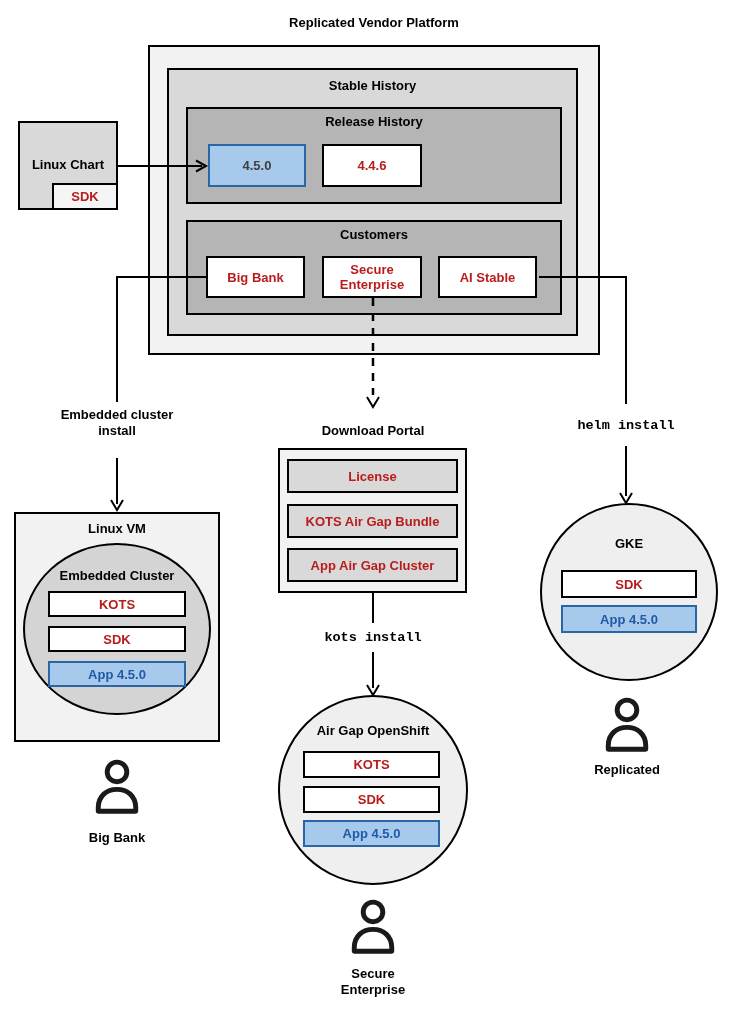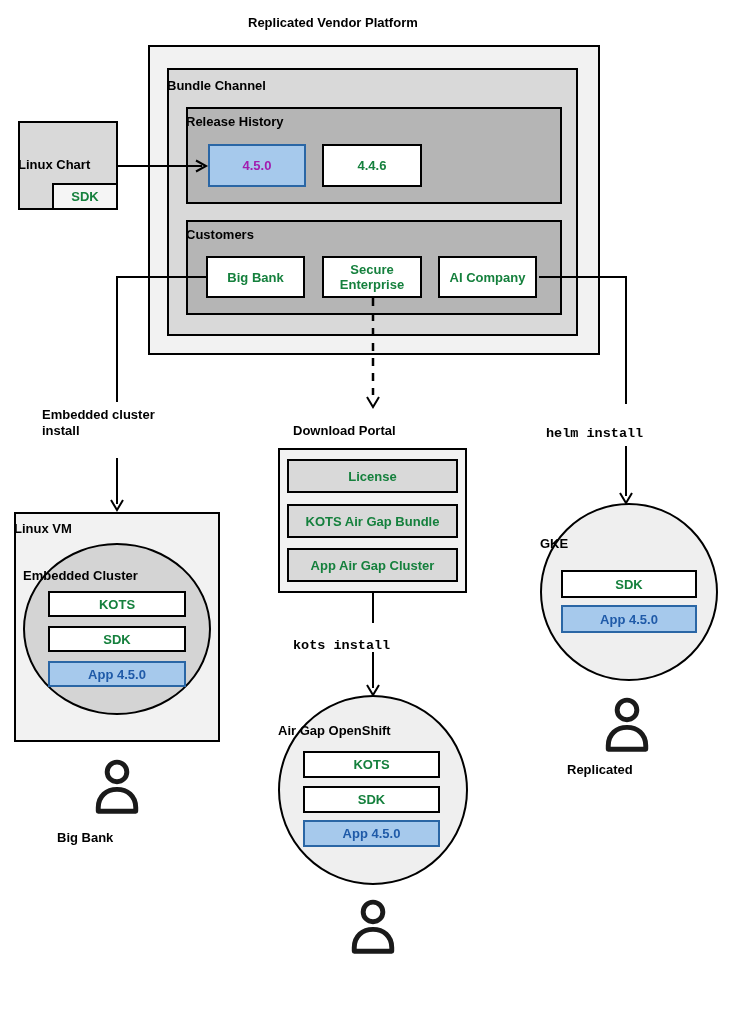--- a/index.html
+++ b/index.html
@@ -6,52 +6,52 @@
   #canvas{position:relative;width:734px;height:1026px;background:#fff;overflow:hidden;
           font-family:"Liberation Sans",sans-serif;}
   .box{position:absolute;border:2px solid #000;box-sizing:border-box;}
   .f-light{background:#f2f2f2;}
   .f-mid{background:#d9d9d9;}
   .f-dark{background:#b5b5b5;}
   .f-white{background:#ffffff;}
   .f-sub{background:#f5f5f5;}
   .circle{border-radius:50%;}
   .cbox{display:flex;align-items:center;justify-content:center;
-        font-weight:bold;font-size:13px;line-height:15px;text-align:center;color:#15803d;}
+        font-weight:bold;font-size:13px;line-height:15px;text-align:center;color:#b91c1c;}
   .lbl{position:absolute;font-weight:bold;font-size:13px;line-height:16px;
-       color:#000;white-space:pre-line;}
-  .mono{font-family:"Liberation Mono","DejaVu Sans Mono",monospace;font-size:13.5px;margin-top:8px;}
+       text-align:center;color:#000;white-space:pre-line;}
+  .mono{font-family:"Liberation Mono","DejaVu Sans Mono",monospace;font-size:13.5px;}
   .hl{}
   svg.overlay{position:absolute;left:0;top:0;z-index:10;pointer-events:none;}
   svg.person{position:absolute;z-index:5;}
 </style>
 </head>
 <body>
 
 <div id="canvas">
 
   <div class="lbl" style="left:248px;top:15px;width:252px;">Replicated Vendor Platform</div>
 
   <div class="box f-light" style="left:148px;top:45px;width:452px;height:310px;"></div>
 
   <div class="box f-mid" style="left:167px;top:68px;width:411px;height:268px;"></div>
-  <div class="lbl" style="left:167px;top:78px;width:411px;">Bundle Channel</div>
+  <div class="lbl" style="left:167px;top:78px;width:411px;">Stable History</div>
 
   <div class="box f-dark" style="left:186px;top:107px;width:376px;height:97px;"></div>
   <div class="lbl" style="left:186px;top:114px;width:376px;">Release History</div>
 
-  <div class="box cbox hl" style="left: 208px; top: 144px; width: 98px; height: 43px; background: rgb(166, 201, 236); border-color: rgb(42, 102, 165); color: #a21caf; text-align: right;">4.5.0</div>
+  <div class="box cbox hl" style="left: 208px; top: 144px; width: 98px; height: 43px; background: rgb(166, 201, 236); border-color: rgb(42, 102, 165); color: #404040; text-align: right;">4.5.0</div>
   <div class="box cbox f-white" style="left:322px;top:144px;width:100px;height:43px;">4.4.6</div>
 
   <div class="box f-dark" style="left:186px;top:220px;width:376px;height:95px;"></div>
   <div class="lbl" style="left:186px;top:227px;width:376px;">Customers</div>
 
   <div class="box cbox f-white" style="left:206px;top:256px;width:99px;height:42px;">Big Bank</div>
   <div class="box cbox f-white" style="left:322px;top:256px;width:100px;height:42px;">Secure Enterprise</div>
-  <div class="box cbox f-white" style="left:438px;top:256px;width:99px;height:42px;">AI Company</div>
+  <div class="box cbox f-white" style="left:438px;top:256px;width:99px;height:42px;">AI Stable</div>
 
   <div class="box f-mid" style="left:18px;top:121px;width:100px;height:89px;"></div>
   <div class="lbl" style="left:18px;top:157px;width:100px;">Linux Chart</div>
   <div class="box cbox f-sub" style="left:52px;top:183px;width:66px;height:27px;">SDK</div>
 
   <div class="lbl" style="left:42px;top:407px;width:150px;">Embedded cluster
 install</div>
   <div class="lbl mono" style="left:546px;top:418px;width:160px;">helm install</div>
   <div class="lbl mono" style="left:293px;top:630px;width:160px;">kots install</div>
 
@@ -83,20 +83,22 @@
   <svg class="person" style="left:92px;top:756px;" width="50" height="64" viewBox="0 0 56 64">
     <circle cx="28" cy="14" r="11" fill="none" stroke="#1a1a1a" stroke-width="5.5"></circle>
     <path d="M7 58 L7 54 C7 41 16.5 33.5 28 33.5 C39.5 33.5 49 41 49 54 L49 58 Z" fill="none" stroke="#1a1a1a" stroke-width="5.5" stroke-linejoin="round"></path>
   </svg>
   <div class="lbl" style="left:57px;top:830px;width:120px;">Big Bank</div>
 
   <svg class="person" style="left:348px;top:896px;" width="50" height="64" viewBox="0 0 56 64">
     <circle cx="28" cy="14" r="11" fill="none" stroke="#1a1a1a" stroke-width="5.5"></circle>
     <path d="M7 58 L7 54 C7 41 16.5 33.5 28 33.5 C39.5 33.5 49 41 49 54 L49 58 Z" fill="none" stroke="#1a1a1a" stroke-width="5.5" stroke-linejoin="round"></path>
   </svg>
+  <div class="lbl" style="left:313px;top:966px;width:120px;">Secure
+Enterprise</div>
 
   <svg class="person" style="left:602px;top:694px;" width="50" height="64" viewBox="0 0 56 64">
     <circle cx="28" cy="14" r="11" fill="none" stroke="#1a1a1a" stroke-width="5.5"></circle>
     <path d="M7 58 L7 54 C7 41 16.5 33.5 28 33.5 C39.5 33.5 49 41 49 54 L49 58 Z" fill="none" stroke="#1a1a1a" stroke-width="5.5" stroke-linejoin="round"></path>
   </svg>
   <div class="lbl" style="left:567px;top:762px;width:120px;">Replicated</div>
 
   <svg class="overlay" width="734" height="1026" viewBox="0 0 734 1026">
 
     <g>

